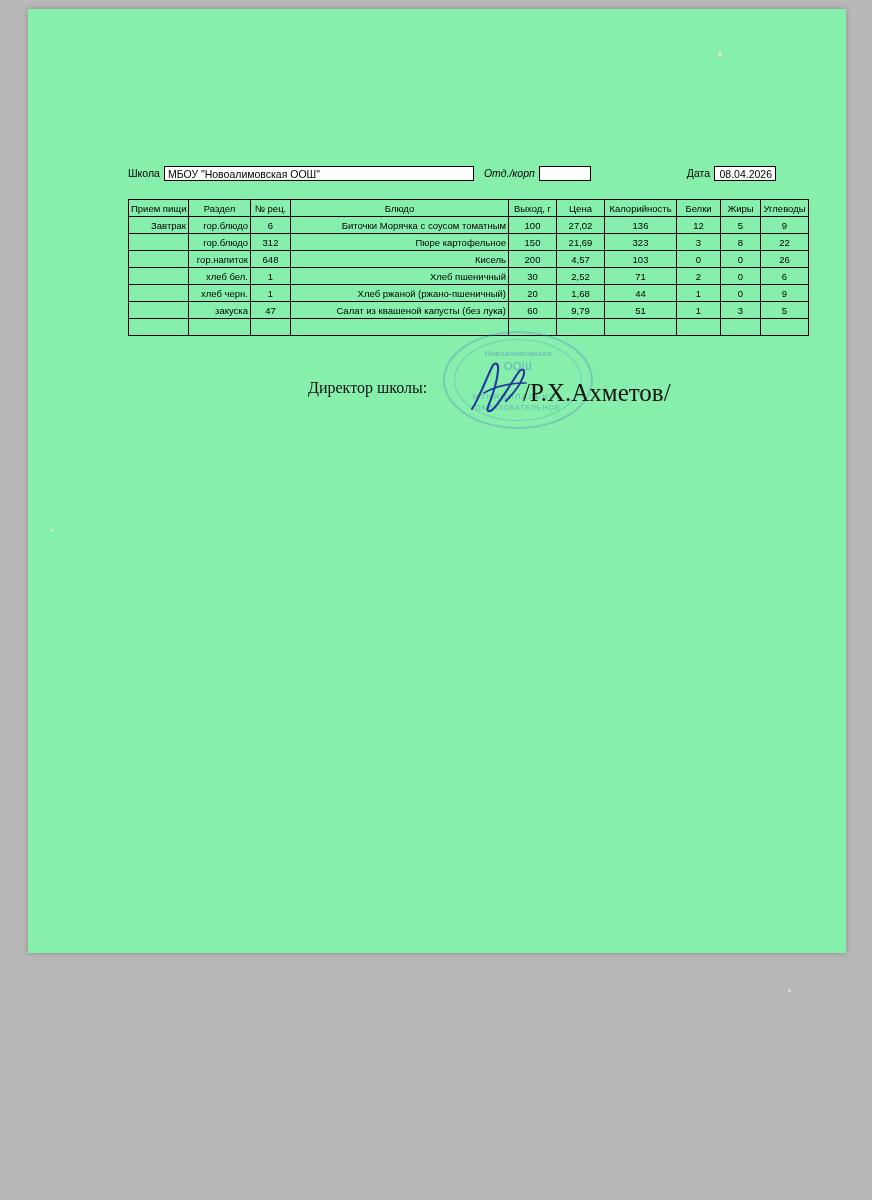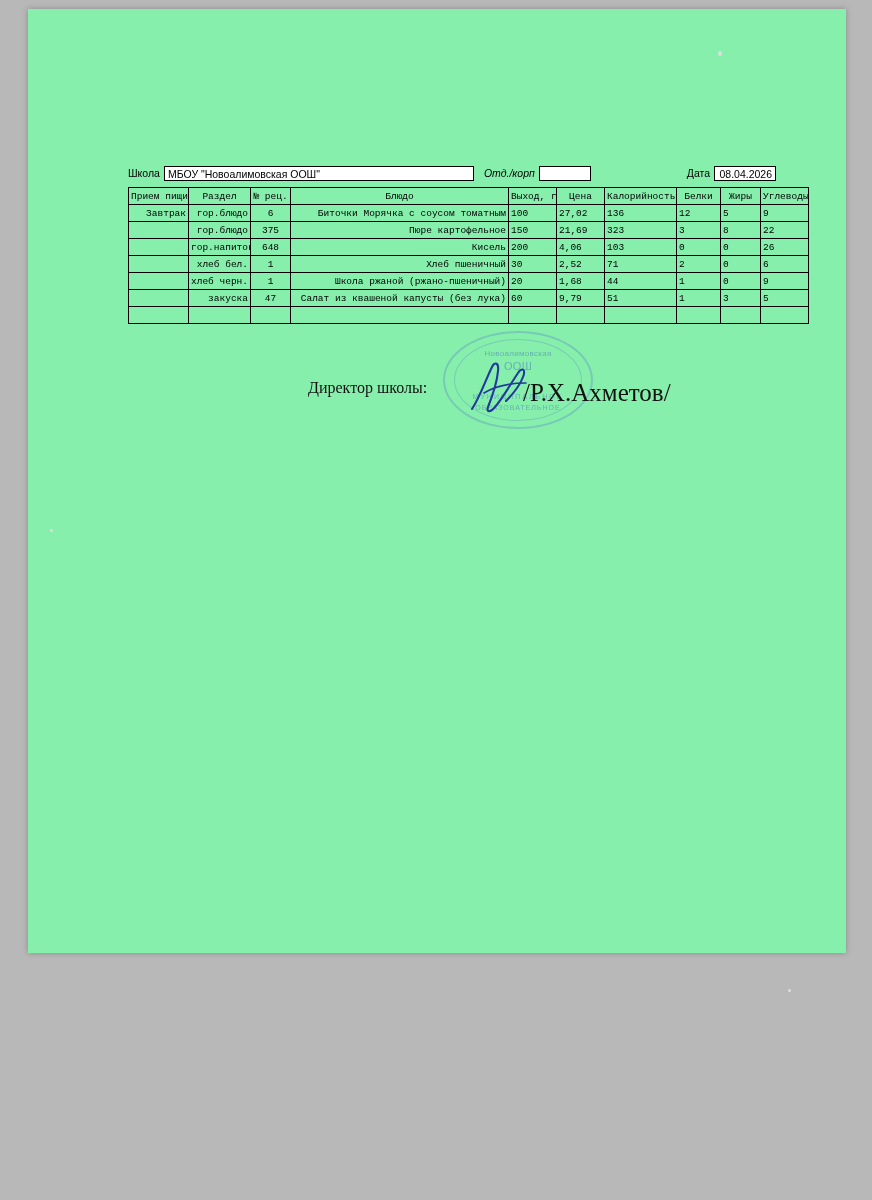--- a/index.html
+++ b/index.html
@@ -63,43 +63,42 @@
   }
   .school-box { width: 310px; }
   .otd-label { padding-left: 10px; font-style: italic; }
   .otd-box { width: 52px; }
   .date-label { padding-left: 96px; }
   .date-box { width: 62px; text-align: right; }
 
   
   table.menu {
     border-collapse: collapse;
-    margin-top: 6px;
+    margin-top: 18px;
     width: 680px;
     table-layout: fixed;
-    font-family: Liberation Mono, monospace;
   }
   table.menu th, table.menu td {
     border: 1px solid #000;
     font-size: 9.5px;
     color: #000;
     height: 17px;
     padding: 0 2px;
     box-sizing: border-box;
     overflow: hidden;
     white-space: nowrap;
   }
   table.menu th {
     font-weight: normal;
     text-align: center;
     vertical-align: middle;
   }
   td.c { text-align: center; }
   td.l { text-align: right; padding-left: 4px; }
-  td.num { text-align: left; }
+  td.num { text-align: center; }
   .col-meal  { width: 60px; }
   .col-sect  { width: 62px; }
   .col-rec   { width: 40px; }
   .col-dish  { width: 218px; }
   .col-out   { width: 48px; }
   .col-price { width: 48px; }
   .col-cal   { width: 72px; }
   .col-prot  { width: 44px; }
   .col-fat   { width: 40px; }
   .col-carb  { width: 48px; }
@@ -227,36 +226,36 @@
           <td class="num">100</td>
           <td class="num">27,02</td>
           <td class="num">136</td>
           <td class="num">12</td>
           <td class="num">5</td>
           <td class="num">9</td>
         </tr>
         <tr>
           <td class="l"></td>
           <td class="l">гор.блюдо</td>
-          <td class="c">375</td>
+          <td class="c">312</td>
           <td class="l">Пюре картофельное</td>
           <td class="num">150</td>
           <td class="num">21,69</td>
           <td class="num">323</td>
           <td class="num">3</td>
           <td class="num">8</td>
           <td class="num">22</td>
         </tr>
         <tr>
           <td class="l"></td>
           <td class="l">гор.напиток</td>
           <td class="c">648</td>
           <td class="l">Кисель</td>
           <td class="num">200</td>
-          <td class="num">4,06</td>
+          <td class="num">4,57</td>
           <td class="num">103</td>
           <td class="num">0</td>
           <td class="num">0</td>
           <td class="num">26</td>
         </tr>
         <tr>
           <td class="l"></td>
           <td class="l">хлеб бел.</td>
           <td class="c">1</td>
           <td class="l">Хлеб пшеничный</td>
@@ -264,21 +263,21 @@
           <td class="num">2,52</td>
           <td class="num">71</td>
           <td class="num">2</td>
           <td class="num">0</td>
           <td class="num">6</td>
         </tr>
         <tr>
           <td class="l"></td>
           <td class="l">хлеб черн.</td>
           <td class="c">1</td>
-          <td class="l">Школа ржаной (ржано-пшеничный)</td>
+          <td class="l">Хлеб ржаной (ржано-пшеничный)</td>
           <td class="num">20</td>
           <td class="num">1,68</td>
           <td class="num">44</td>
           <td class="num">1</td>
           <td class="num">0</td>
           <td class="num">9</td>
         </tr>
         <tr>
           <td class="l"></td>
           <td class="l">закуска</td>

